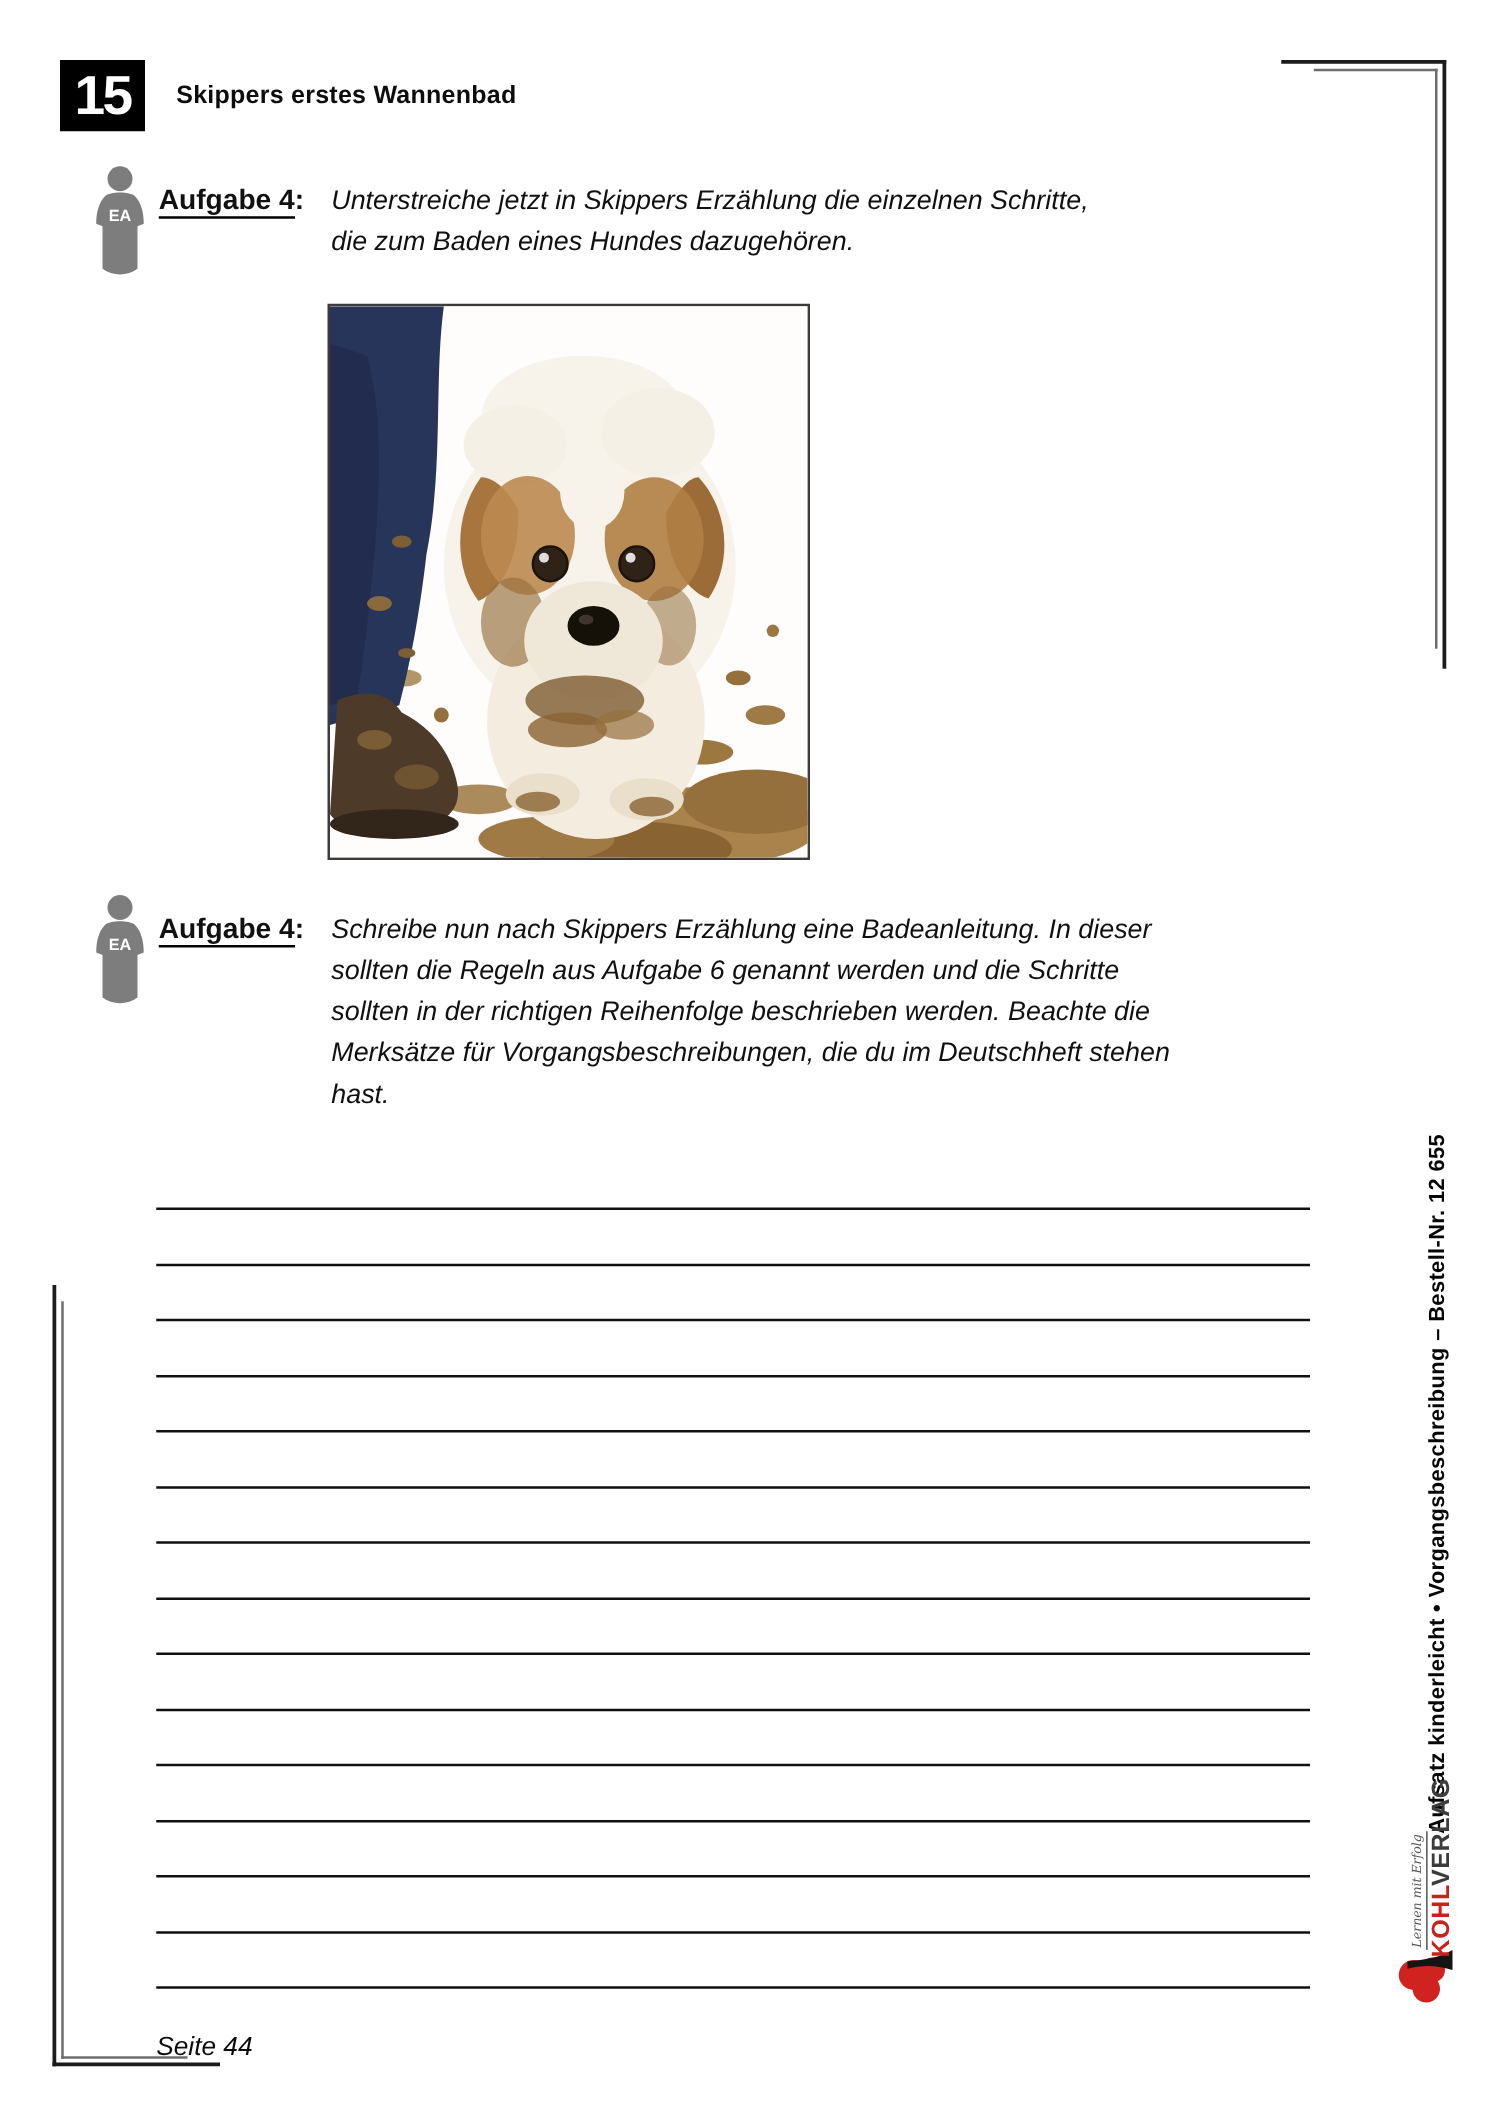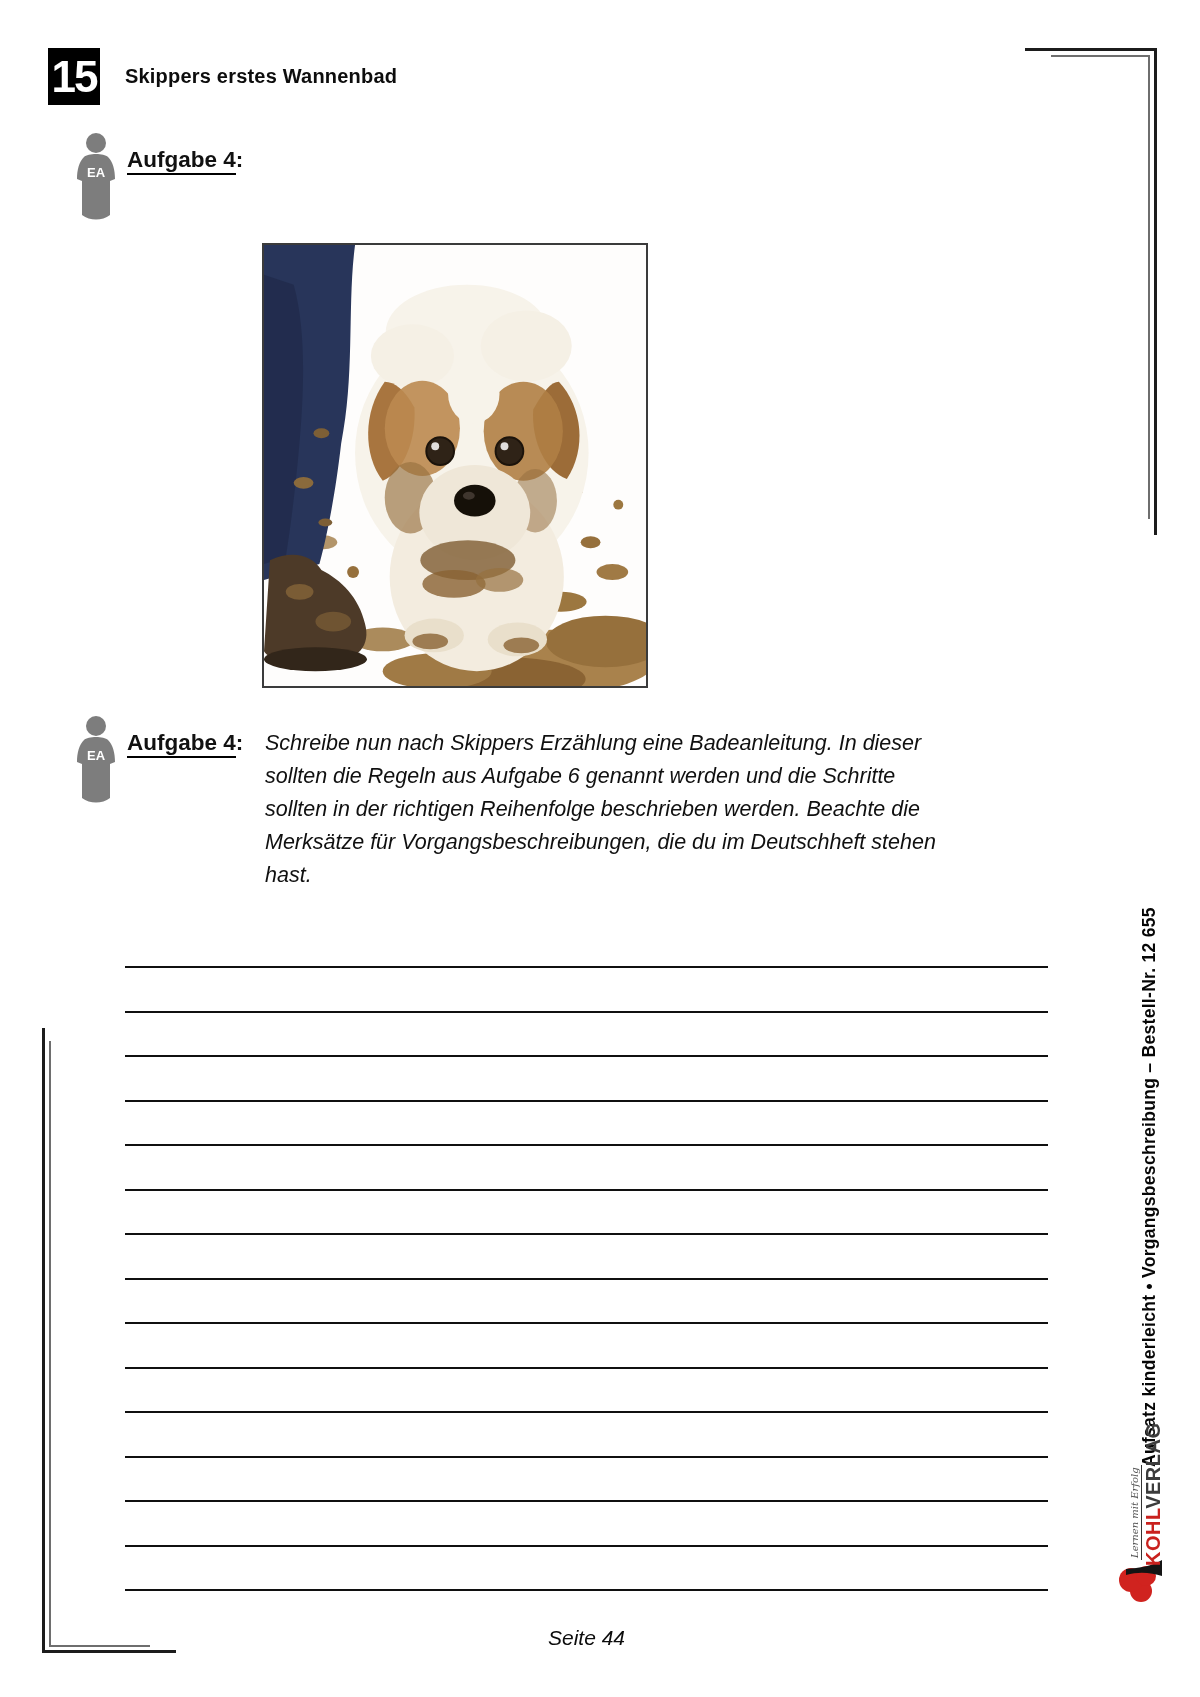--- a/index.html
+++ b/index.html
@@ -4,21 +4,21 @@
 <style>
   html,body{margin:0;padding:0;background:#e8e8e8;}
   .page{
     position:relative;width:1200px;height:1697px;background:#ffffff;
     font-family:"Liberation Sans",sans-serif;color:#111;overflow:hidden;
     margin:0 auto;
   }
 
   
   .header{position:absolute;left:48px;top:48px;display:flex;align-items:center;gap:25px;}
-  .num-badge{width:52px;height:57px;background:#000;color:#fff;font-weight:bold;
+  .num-badge{width:68px;height:57px;background:#000;color:#fff;font-weight:bold;
     font-size:44px;display:flex;align-items:center;justify-content:center;letter-spacing:-2px;}
   .page-title{font-size:20px;font-weight:bold;color:#0d0d0d;letter-spacing:.2px;}
 
   
   .corner-tr-outer{position:absolute;left:1025px;top:48px;width:129px;height:484px;
     border-top:3px solid #1c1c1c;border-right:3px solid #1c1c1c;}
   .corner-tr-inner{position:absolute;left:1051px;top:55px;width:97px;height:462px;
     border-top:2px solid #6e6e6e;border-right:2px solid #6e6e6e;}
   .corner-bl-outer{position:absolute;left:42px;top:1028px;width:131px;height:622px;
     border-left:3px solid #1c1c1c;border-bottom:3px solid #1c1c1c;}
@@ -51,21 +51,21 @@
     transform-origin:top left;width:132px;height:50px;display:flex;align-items:flex-end;}
   .logo-tree{width:44px;height:50px;margin-right:-6px;flex:0 0 auto;}
   .logo-textcol{display:flex;flex-direction:column;align-items:flex-start;}
   .logo-tagline{font-family:"DejaVu Serif",serif;font-style:italic;font-size:10px;
     color:#555;border-bottom:1px solid #333;padding:0 2px 1px 2px;margin-left:6px;white-space:nowrap;}
   .logo-name{font-size:20px;font-weight:bold;letter-spacing:.5px;line-height:22px;white-space:nowrap;}
   .logo-name .kohl{color:#c9211e;}
   .logo-name .verlag{color:#3c3c3c;}
 
   
-  .footer{position:absolute;left:125px;top:1626px;width:923px;text-align:center;
+  .footer{position:absolute;left:125px;top:1626px;width:923px;
     font-style:italic;font-size:21px;color:#0c0c0c;}
 </style>
 </head>
 <body>
 
 <div class="page">
 
   <div class="corner-tr-outer"></div>
   <div class="corner-tr-inner"></div>
   <div class="corner-bl-outer"></div>
@@ -75,20 +75,22 @@
     <div class="num-badge">15</div>
     <div class="page-title">Skippers erstes Wannenbad</div>
   </div>
 
   <svg class="ea-icon" style="left:74px;top:132px;" viewBox="0 0 44 92">
     <circle cx="22" cy="11" r="10" fill="#7d7d7d"></circle>
     <path d="M10,25 C14,21 30,21 34,25 C39,30 41,38 41,47 L36,49 L36,83 C28,89 16,89 8,83 L8,49 L3,47 C3,38 5,30 10,25 Z" fill="#7d7d7d"></path>
     <text x="22" y="45" text-anchor="middle" font-size="13" font-weight="bold" fill="#ffffff" font-family="Liberation Sans, sans-serif">EA</text>
   </svg>
   <div class="task-label" style="top:147px;"><span class="ul">Aufgabe 4</span><span>:</span></div>
+  <div class="task-text" style="top:144px;width:720px;">Unterstreiche jetzt in Skippers Erzählung die einzelnen Schritte,
+die zum Baden eines Hundes dazugehören.</div>
 
   <div class="photo-frame">
     <svg viewBox="0 0 386 445" preserveAspectRatio="none">
       <rect x="0" y="0" width="386" height="445" fill="#fefdfc"></rect>
 
       <g>
         <ellipse cx="300" cy="420" rx="95" ry="32" fill="#a9824c"></ellipse>
         <ellipse cx="345" cy="400" rx="60" ry="26" fill="#96703c"></ellipse>
         <ellipse cx="245" cy="438" rx="80" ry="22" fill="#8a6333"></ellipse>
         <ellipse cx="175" cy="430" rx="55" ry="18" fill="#a07a45"></ellipse>

